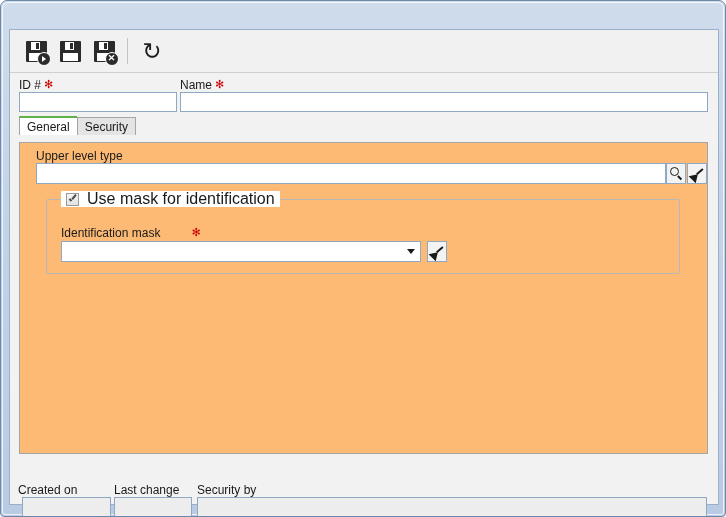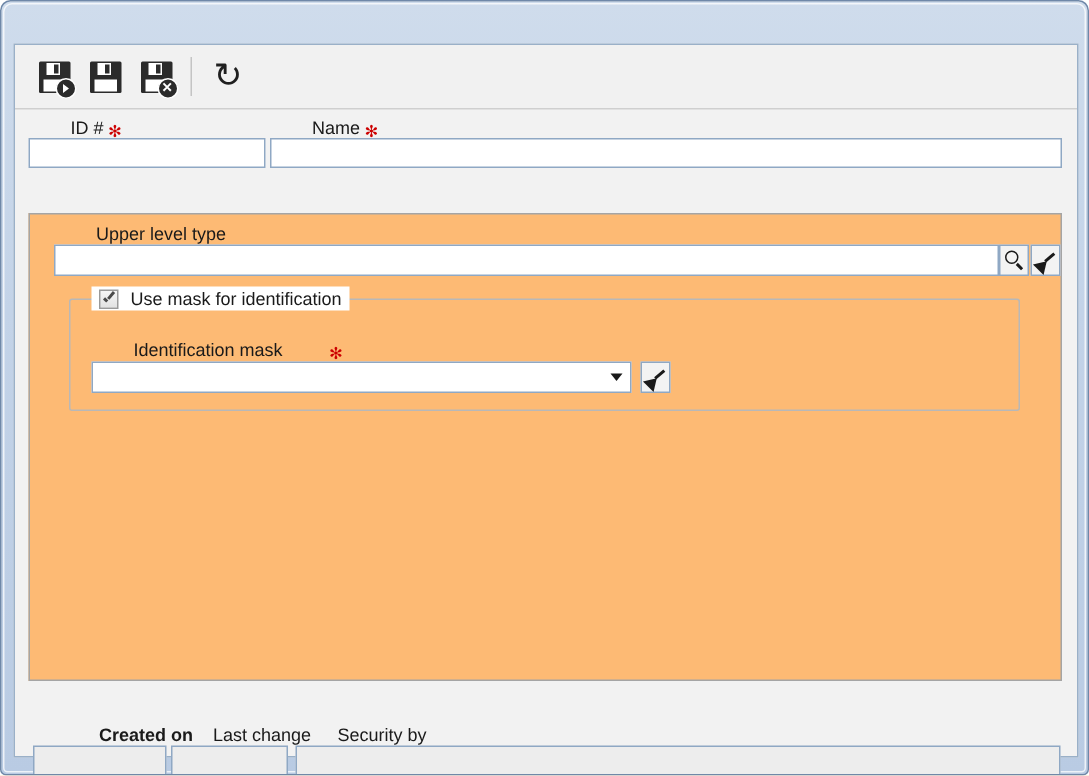--- a/index.html
+++ b/index.html
@@ -234,23 +234,22 @@
     margin-left: 3px;
     font-family: "DejaVu Sans", sans-serif;
     line-height: 1;
     position: relative;
     top: 1px;
   }
   .fld-label {
     font-size: 12px;
     color: #1a1a1a;
     display: inline-flex;
-    align-items: flex-end;
+    align-items: flex-start;
     white-space: nowrap;
-    margin-left: 28px;
   }
   .txtinput {
     box-sizing: border-box;
     background: #ffffff;
     border: 1px solid #8fa8c4;
     height: 20px;
     font-family: "Liberation Sans", sans-serif;
     font-size: 12px;
     color: #111;
     padding: 0 3px;
@@ -421,21 +420,21 @@
   }
   .chk .tick::after {
     content: "";
     position: absolute;
     left: 3px; top: 1px;
     width: 6px; height: 1.8px;
     background: #4a4a4a;
     transform: rotate(-50deg);
   }
   .gb-title {
-    font-size: 12px;
+    font-size: 16px;
     color: #1a1a1a;
     margin-left: 8px;
     white-space: nowrap;
   }
 
   .mask-label { position: absolute; left: 14px; top: 26px; gap: 28px; }
   .combo {
     position: absolute;
     left: 14px;
     top: 41px;
@@ -482,21 +481,21 @@
   }
   .enable-label {
     font-size: 12px;
     color: #1a1a1a;
     margin-left: 8px;
     white-space: nowrap;
   }
 
   
   .footer { position: absolute; left: 0; top: 453px; width: 708px; height: 22px; }
-  .f-lbl-created { position: absolute; left: 28px; top: 0px; font-weight: bold; }
+  .f-lbl-created { position: absolute; left: 8px; top: 0px; }
   .f-in-created  { position: absolute; left: 12px; top: 14px; width: 89px; height: 21px; }
   .f-lbl-updated { position: absolute; left: 104px; top: 0px; }
   .f-in-updated  { position: absolute; left: 104px; top: 14px; width: 78px; height: 21px; }
   .f-lbl-by      { position: absolute; left: 187px; top: 0px; }
   .f-in-by       { position: absolute; left: 187px; top: 14px; width: 510px; height: 21px; }
 </style>
 </head>
 <body>
 
 <div class="window">
@@ -544,20 +543,28 @@
       <span class="req">✻</span>
     </div>
     <input class="txtinput in-id" type="text" value="" style="">
 
     <div class="fld-label row-name">
       <span>Name</span>
       <span class="req">✻</span>
     </div>
     <input class="txtinput in-name" type="text" value="" style="">
 
+    <div class="tabstrip">
+      <div class="tab active">
+        <span>General</span>
+      </div>
+      <div class="tab">
+        <span>Security</span>
+      </div>
+    </div>
 
     <div class="tabpanel">
 
       <div class="fld-label ult-label">
         <span>Upper level type</span>
       </div>
       <input class="txtinput ult-input" type="text" value="" style="">
       <div class="sq-btn b1">
         <div class="mag">
           <div class="lens"></div>

